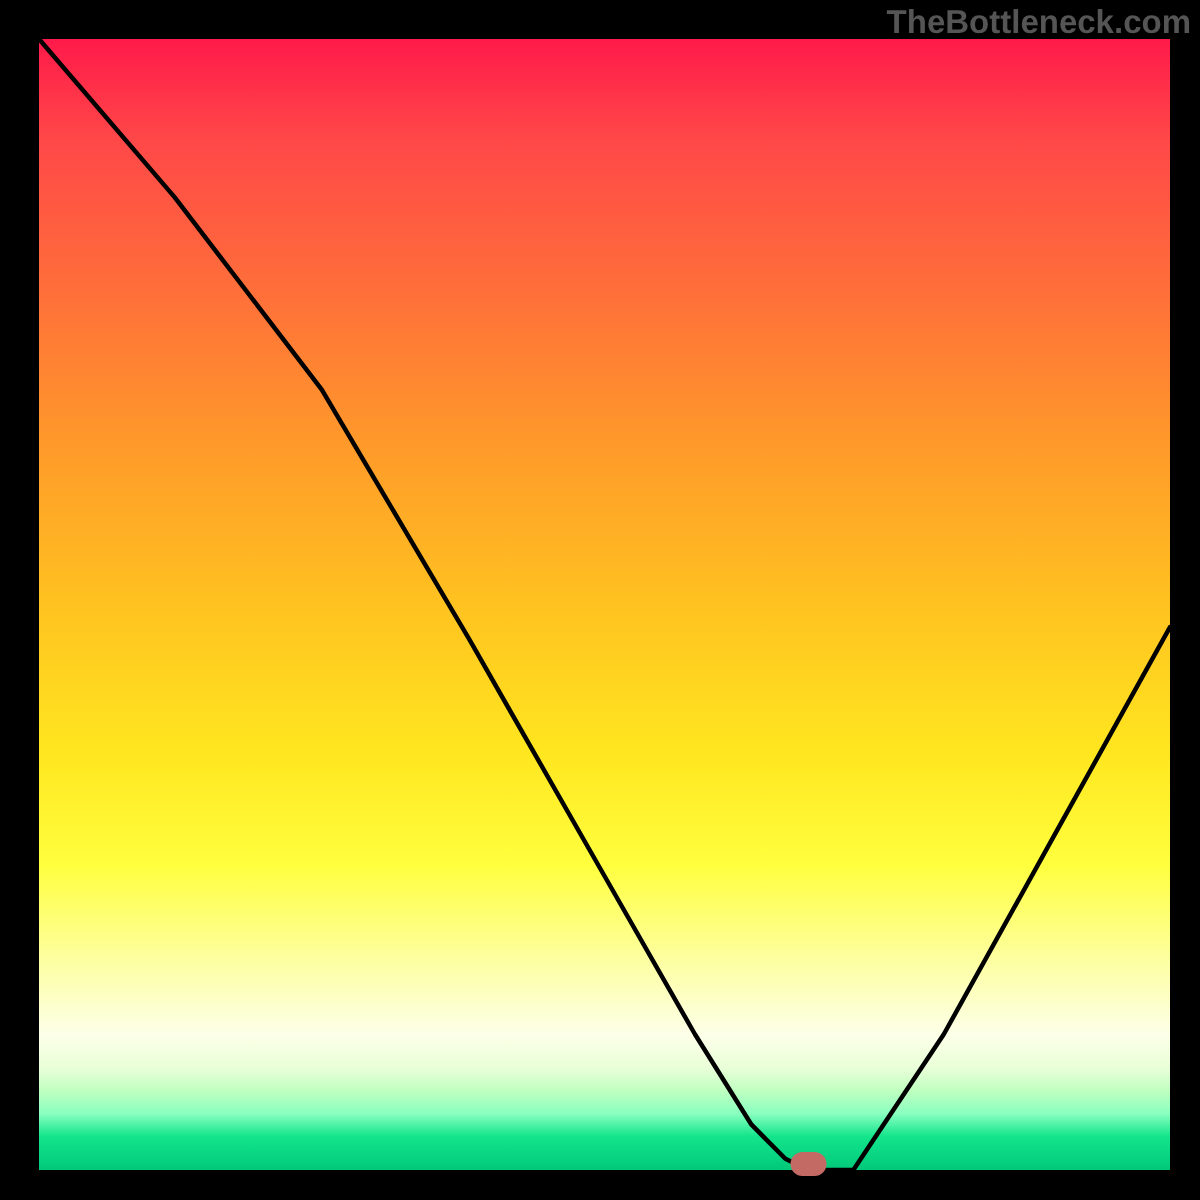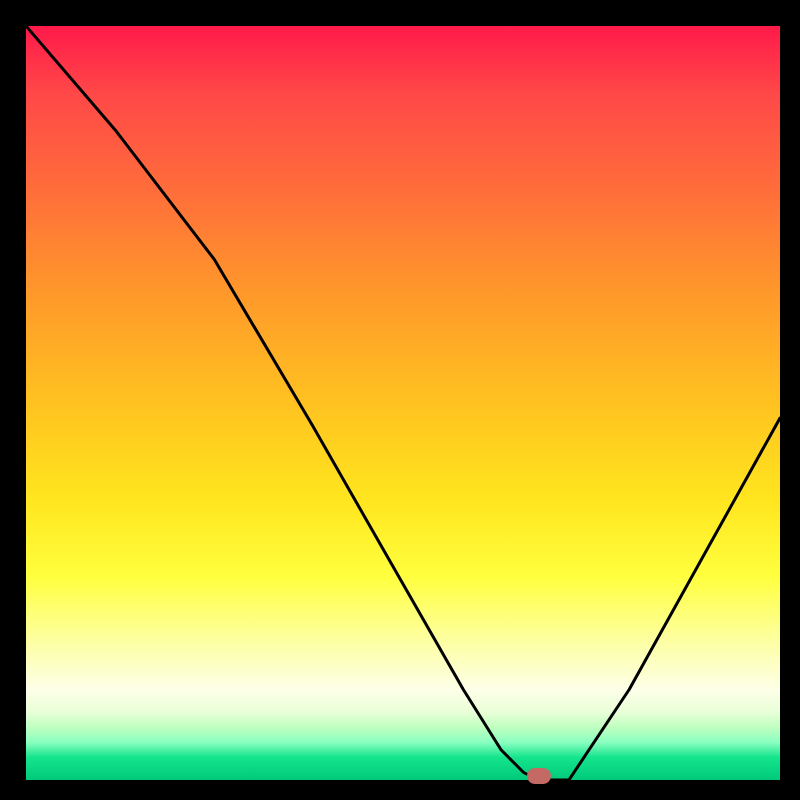--- a/index.html
+++ b/index.html
@@ -64,18 +64,19 @@
     background: #c46a65;
     border-radius: 8px;
     z-index: 6;
     transform: translate(-50%, -50%);
   }
 </style>
 </head>
 <body>
 
 <div class="container">
+  <div class="attribution">TheBottleneck.com</div>
   <div class="plot-area"></div>
   <svg class="curve" viewBox="0 0 754 754" preserveAspectRatio="none">
     <path id="curve-path" d="M0.0 0.0 L90.5 105.6 L188.5 233.7 L286.5 399.6 L377.0 558.0 L437.3 663.5 L475.0 723.8 L497.6 746.5 L512.7 754.0 L542.9 754.0 L603.2 663.5 L678.6 527.8 L754.0 392.1 " fill="none" stroke="#000" stroke-width="3" stroke-linejoin="round" stroke-linecap="round"></path>
   </svg>
   <div class="marker" id="marker" style="left: 538.72px; top: 776px; background: rgb(196, 106, 101);"></div>
 </div>
 
 </body></html>

